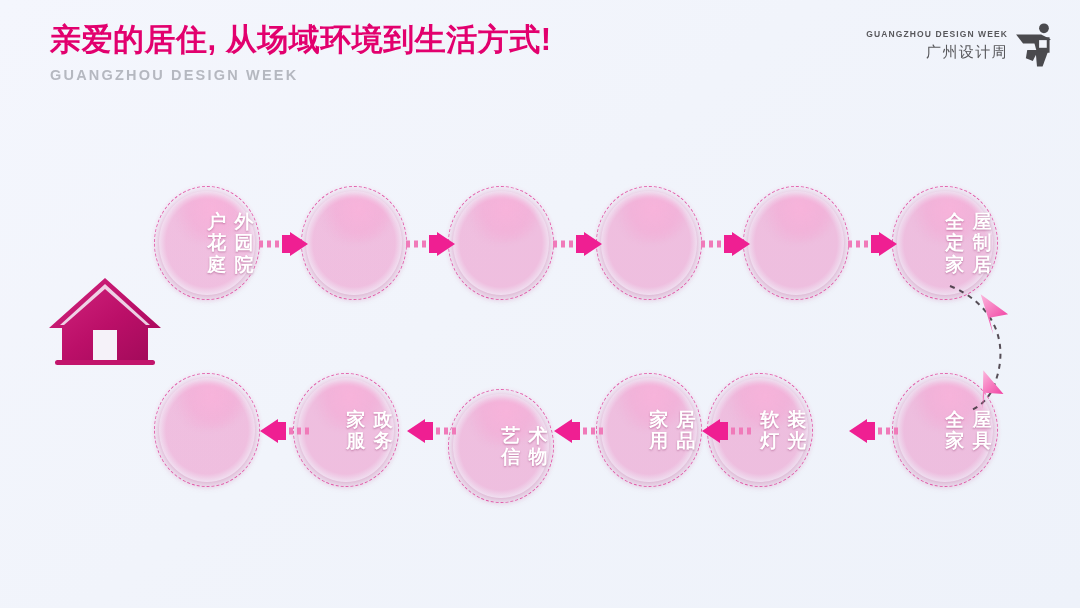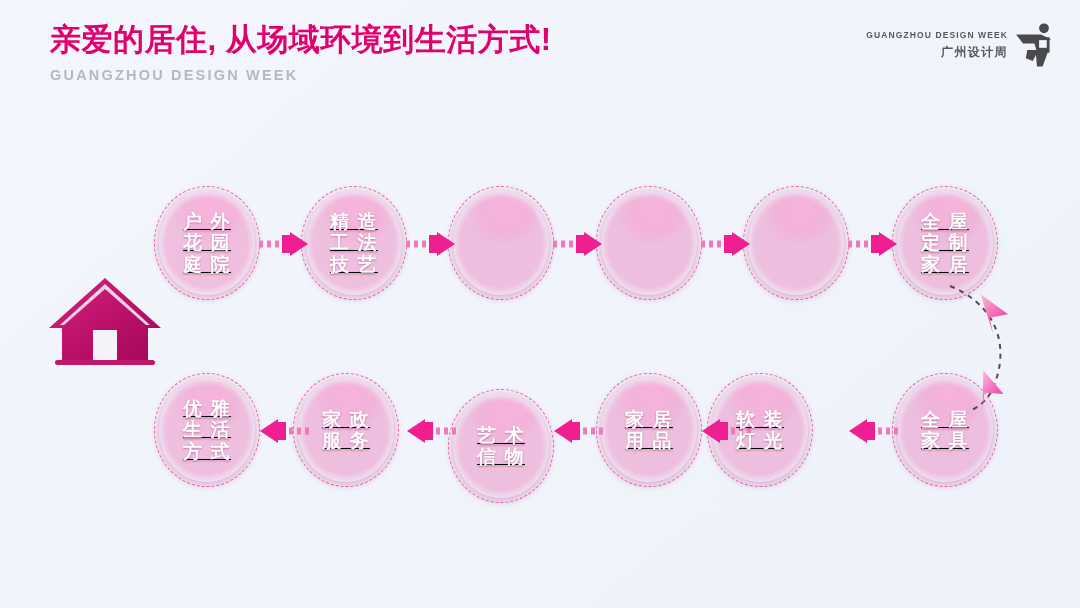--- a/index.html
+++ b/index.html
@@ -21,32 +21,31 @@
   }
   .subtitle{
     margin-top:9px;font-size:14.5px;font-weight:bold;color:#b5b8c0;
     letter-spacing:2.2px;white-space:nowrap;
   }
 
   
   .brand{position:absolute;right:22px;top:22px;display:flex;align-items:center;gap:8px;}
   .brand-text{display:flex;flex-direction:column;align-items:flex-end;}
   .brand-en{font-size:8.5px;font-weight:bold;color:#58585c;letter-spacing:1.1px;white-space:nowrap;}
-  .brand-cn{font-size:12px;color:#58585c;letter-spacing:1.4px;margin-top:4px;white-space:nowrap;font-weight:bold;}
+  .brand-cn{font-size:15px;color:#58585c;letter-spacing:1.4px;margin-top:4px;white-space:nowrap;}
   .brand-mark{width:42px;height:46px;}
 
   
   .house{position:absolute;left:45px;top:272px;width:120px;height:100px;}
 
   
   .node{
     position:absolute;width:96px;height:104px;
-    display:flex;align-items:center;justify-content:center;
-    border-radius:50%;
-    text-decoration:underline;
+    display:flex;align-items:center;justify-content:flex-end;
+    border-radius:50%;
   }
   .node .halo{
     position:absolute;left:-9px;top:-9px;right:-9px;bottom:-9px;
     border-radius:50%;
     background:radial-gradient(closest-side, rgba(231,0,124,.22) 72%, rgba(231,0,124,.055) 88%, rgba(231,0,124,0) 100%);
   }
   .node .ring{
     position:absolute;left:-5px;top:-5px;right:-5px;bottom:-5px;
     border-radius:50%;
     border:1.3px dashed #e0409b;
@@ -130,25 +129,20 @@
           <span>花 园</span>
           <span>庭 院</span>
         </div>
       </div>
       <div class="node" style="left: 306px; top: 191px;">
         <div class="halo"></div>
         <div class="disc">
           <div class="gloss"></div>
         </div>
         <div class="ring"></div>
-        <div class="label">
-          <span>精 造</span>
-          <span>工 法</span>
-          <span>技 艺</span>
-        </div>
       </div>
       <div class="node" style="left: 453px; top: 191px;">
         <div class="halo"></div>
         <div class="disc">
           <div class="gloss"></div>
         </div>
         <div class="ring"></div>
       </div>
       <div class="node" style="left: 601px; top: 191px;">
         <div class="halo"></div>
@@ -175,25 +169,20 @@
           <span>定 制</span>
           <span>家 居</span>
         </div>
       </div>
       <div class="node" style="left: 159px; top: 378px;">
         <div class="halo"></div>
         <div class="disc">
           <div class="gloss"></div>
         </div>
         <div class="ring"></div>
-        <div class="label">
-          <span>优 雅</span>
-          <span>生 活</span>
-          <span>方 式</span>
-        </div>
       </div>
       <div class="node" style="left: 298px; top: 378px;">
         <div class="halo"></div>
         <div class="disc">
           <div class="gloss"></div>
         </div>
         <div class="ring"></div>
         <div class="label">
           <span>家 政</span>
           <span>服 务</span>

